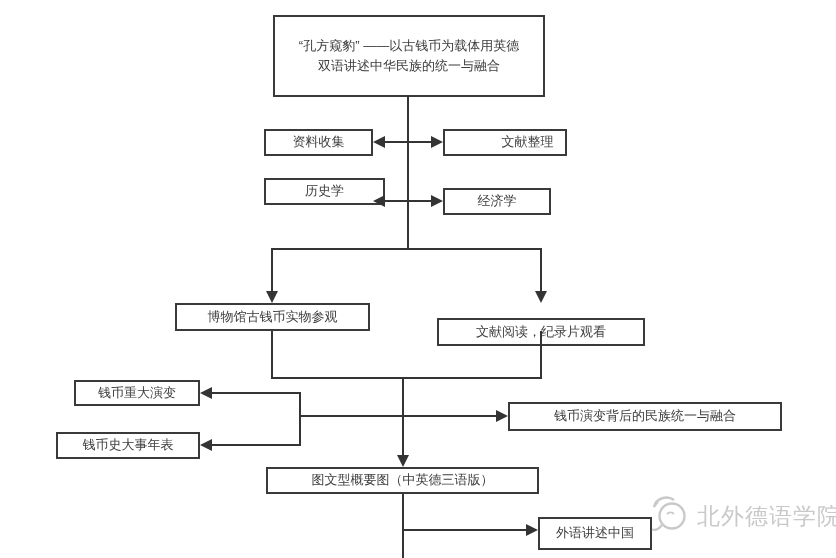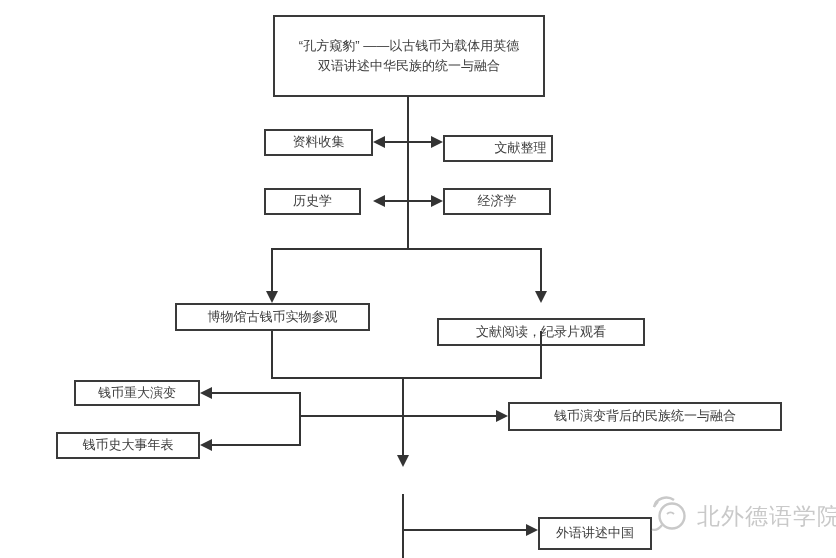--- a/index.html
+++ b/index.html
@@ -20,22 +20,22 @@
     flex-direction:column;
     align-items:center;
     justify-content:center;
     text-align:center;
     font-size:13px;
     line-height:1.55;
     white-space:nowrap;
   }
   #n-title{left:273px;top:15px;width:272px;height:82px;white-space:normal;}
   #n-r1l{left:264px;top:129px;width:109px;height:27px;}
-  #n-r1r{left:443px;top:135px;width:110px;height:27px;padding-left:45px;}
-  #n-r2l{left:264px;top:188px;width:97px;height:27px;}
+  #n-r1r{left:443px;top:129px;width:124px;height:27px;padding-left:45px;}
+  #n-r2l{left:264px;top:178px;width:121px;height:27px;}
   #n-r2r{left:443px;top:188px;width:108px;height:27px;}
   #n-museum{left:175px;top:303px;width:195px;height:28px;}
   #n-reading{left:437px;top:303px;width:208px;height:28px;margin-top:15px;}
   #n-evolution{left:74px;top:380px;width:126px;height:26px;}
   #n-timeline{left:56px;top:432px;width:144px;height:27px;}
   #n-unity{left:508px;top:402px;width:274px;height:29px;}
   #n-summary{left:266px;top:467px;width:273px;height:27px;}
   #n-final{left:538px;top:517px;width:114px;height:33px;}
 
   .line{position:absolute;background:#343434;}
@@ -99,20 +99,21 @@
   </div>
   <div class="node" id="n-r1l">资料收集</div>
   <div class="node" id="n-r1r">文献整理</div>
   <div class="node" id="n-r2l">历史学</div>
   <div class="node" id="n-r2r">经济学</div>
   <div class="node" id="n-museum">博物馆古钱币实物参观</div>
   <div class="node" id="n-reading">文献阅读，纪录片观看</div>
   <div class="node" id="n-evolution">钱币重大演变</div>
   <div class="node" id="n-timeline">钱币史大事年表</div>
   <div class="node" id="n-unity">钱币演变背后的民族统一与融合</div>
+  <div class="node" id="n-summary">图文型概要图（中英德三语版）</div>
   <div class="node" id="n-final">外语讲述中国</div>
 
   <div class="line" id="l-v-top"></div>
 
   <div class="line" id="l-r1-left"></div>
   <div class="arr arr-left" id="a-r1-left"></div>
   <div class="line" id="l-r1-right"></div>
   <div class="arr arr-right" id="a-r1-right"></div>
 
   <div class="line" id="l-r2-left"></div>

